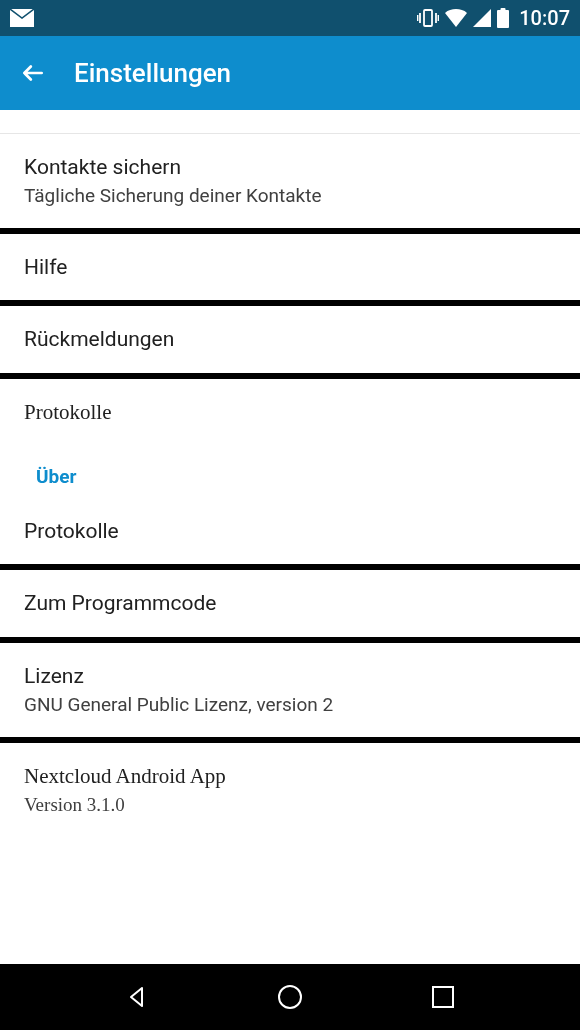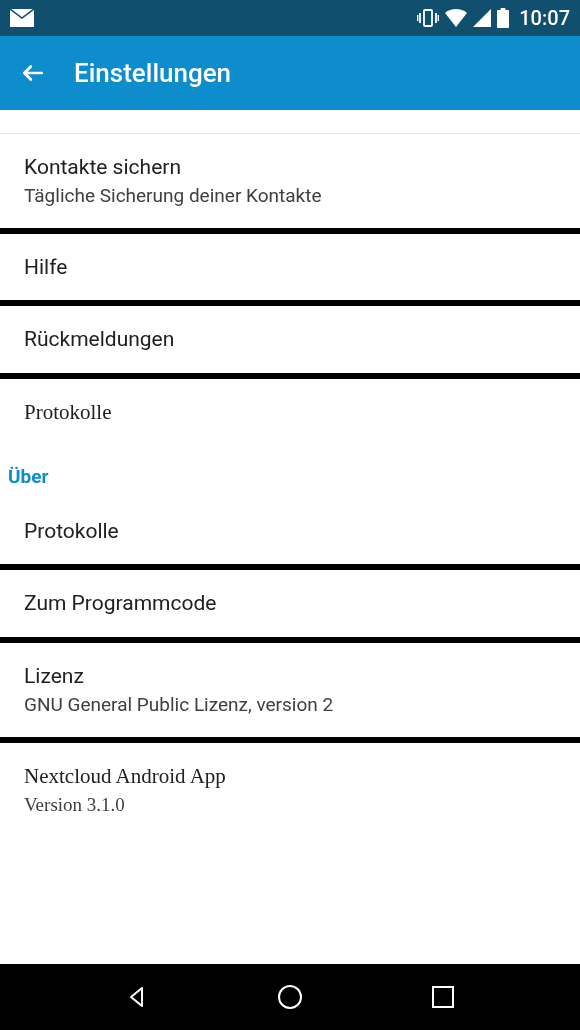--- a/index.html
+++ b/index.html
@@ -52,21 +52,21 @@
       color: #212121;
       line-height: 1.35;
     }
     .item-subtitle {
       font-size: 19px;
       color: #404040;
       margin-top: 2px;
       line-height: 1.35;
     }
     .section-header {
-      padding: 20px 24px 10px 8px;
+      padding: 20px 24px 10px 36px;
       font-size: 19px;
       font-weight: 700;
       color: #0e8dcd;
     }
     .nav-bar {
       position: absolute;
       bottom: 0; left: 0; right: 0;
       height: 66px;
       background: #000;
       display: flex;

